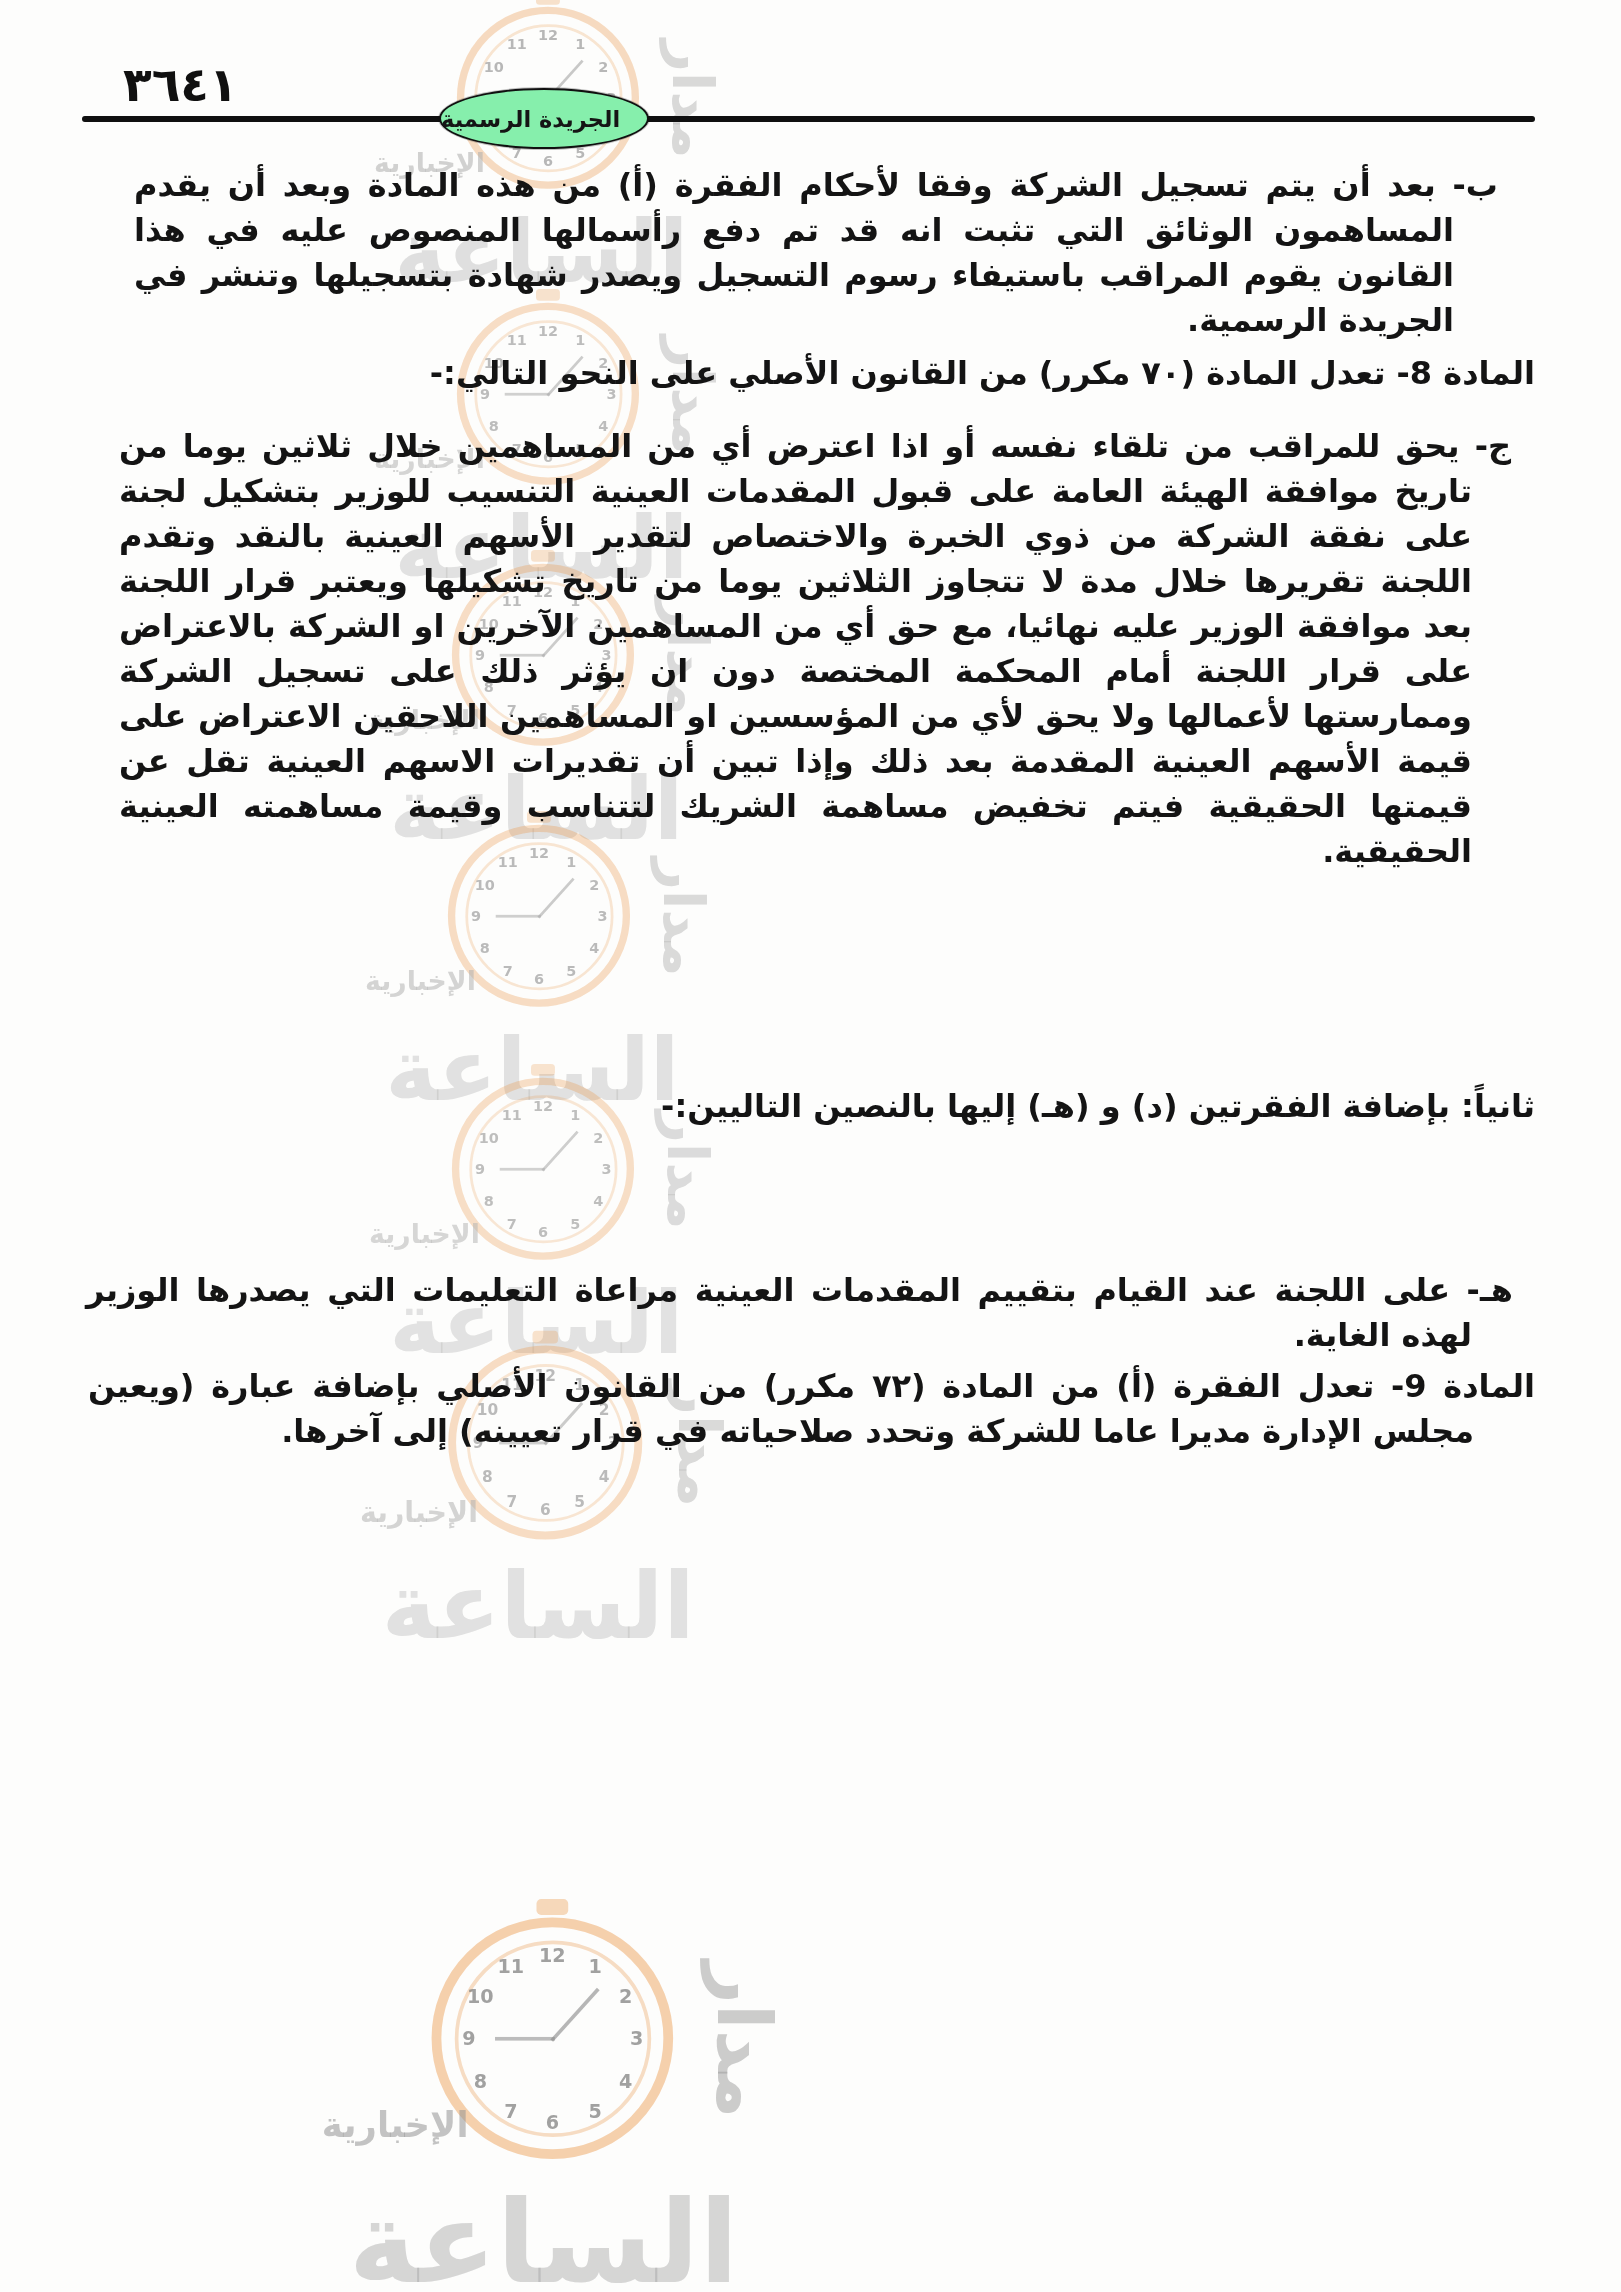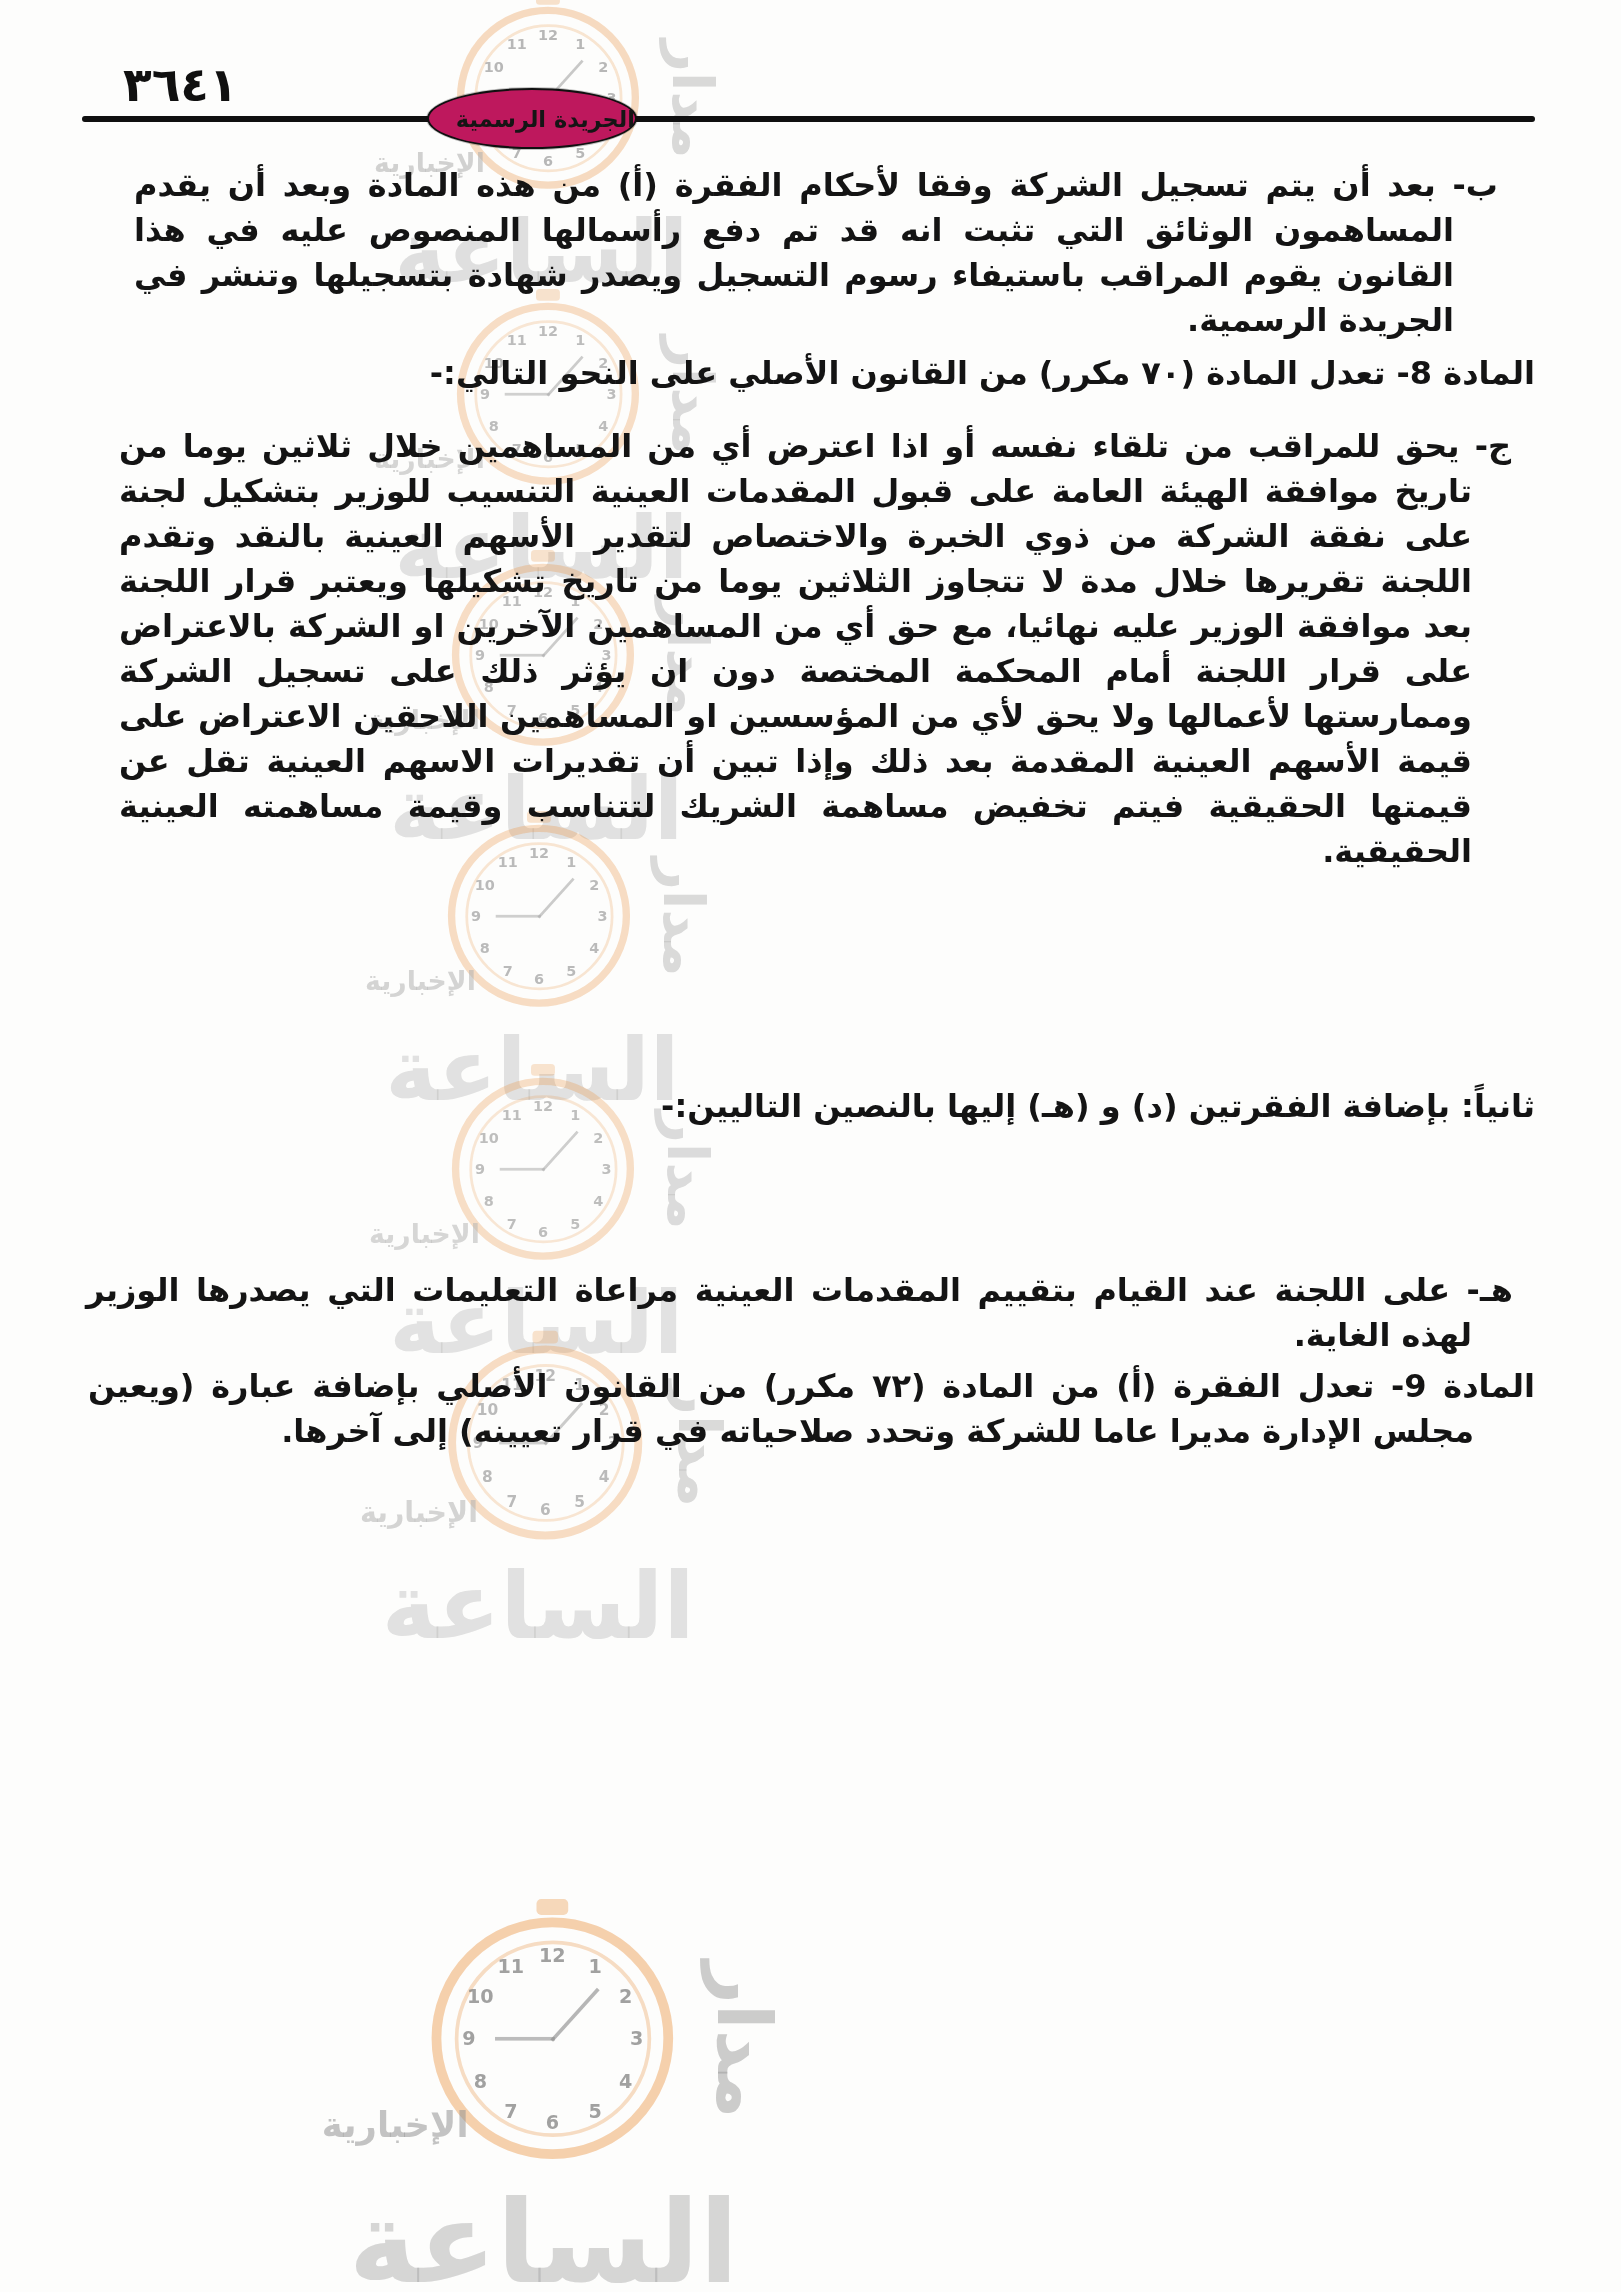--- a/index.html
+++ b/index.html
@@ -33,23 +33,23 @@
   .wm-saa   { position:absolute; left:-29px; top:241px; font-size:94px; font-weight:bold;
               color:rgba(160,160,160,0.42); direction:rtl; letter-spacing:3.9px; }
 
   
   .content { position:absolute; inset:0; z-index:2; }
 
   .page-number { position:absolute; left:123px; top:57px; font-size:47px; font-weight:bold;
                  direction:rtl; letter-spacing:3.9px; color:#101010; }
   .header-rule { position:absolute; left:82px; top:116px; width:1453px; height:5.9px;
                  background:#101010; border-radius:2.9px; z-index:2; }
-  .gazette-oval { position:absolute; left:427px; top:88px; width:210px; height:61px;
-                  border:2.9px solid #101010; border-radius:50%; background:#be185d;
-                  display:flex; align-items:center; justify-content:flex-end; z-index:3;
+  .gazette-oval { position:absolute; left:439px; top:88px; width:210px; height:61px;
+                  border:2.9px solid #101010; border-radius:50%; background:#86efac;
+                  display:flex; align-items:center; justify-content:flex-start; z-index:3;
                   box-shadow:0 0 0 1px rgba(16,16,16,0.25); }
   .gazette-oval span { font-size:22.5px; font-weight:bold; direction:rtl; }
 
   .para, .heading-line {
     position:absolute; direction:rtl; font-weight:bold;
     font-size:32px; line-height:45px; color:#141414;
   }
   .para { text-align:justify; }
   .heading-line { text-align:right; white-space:nowrap; }
 

